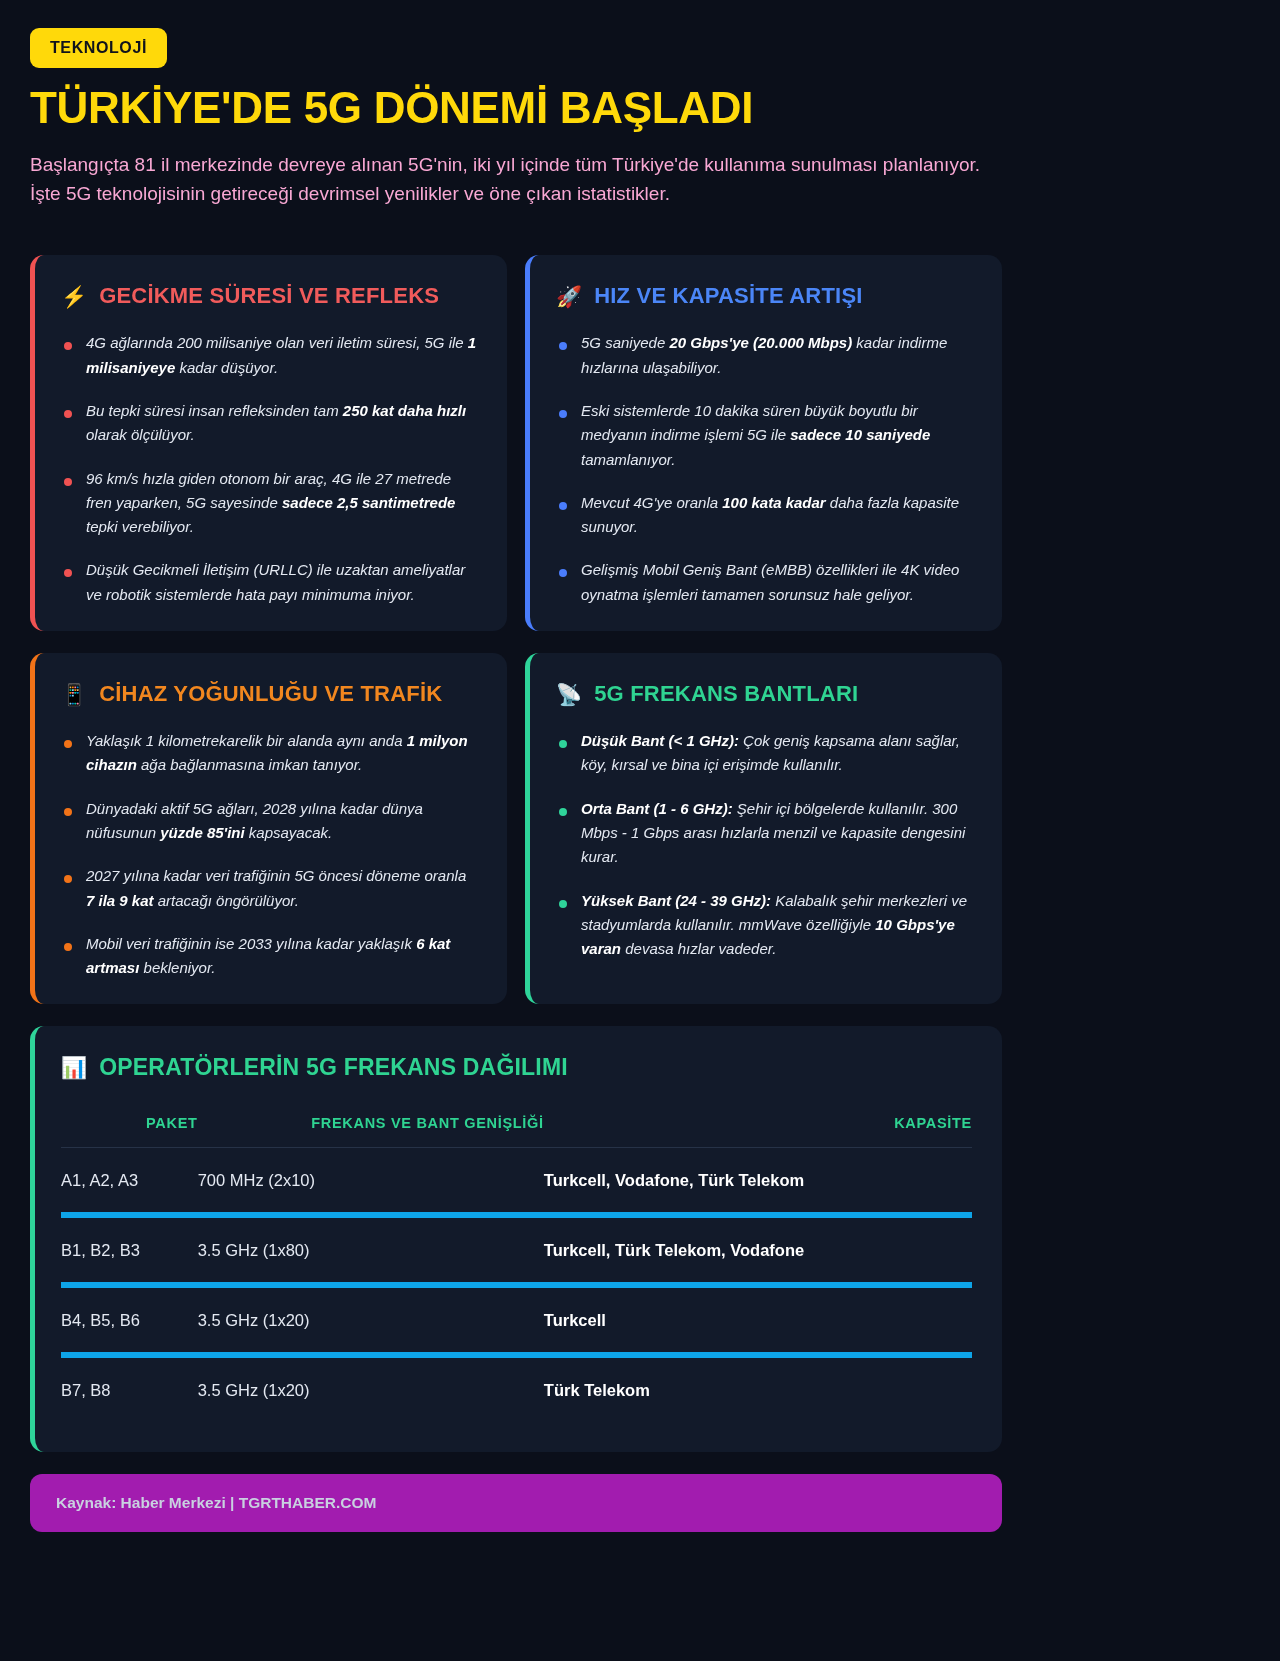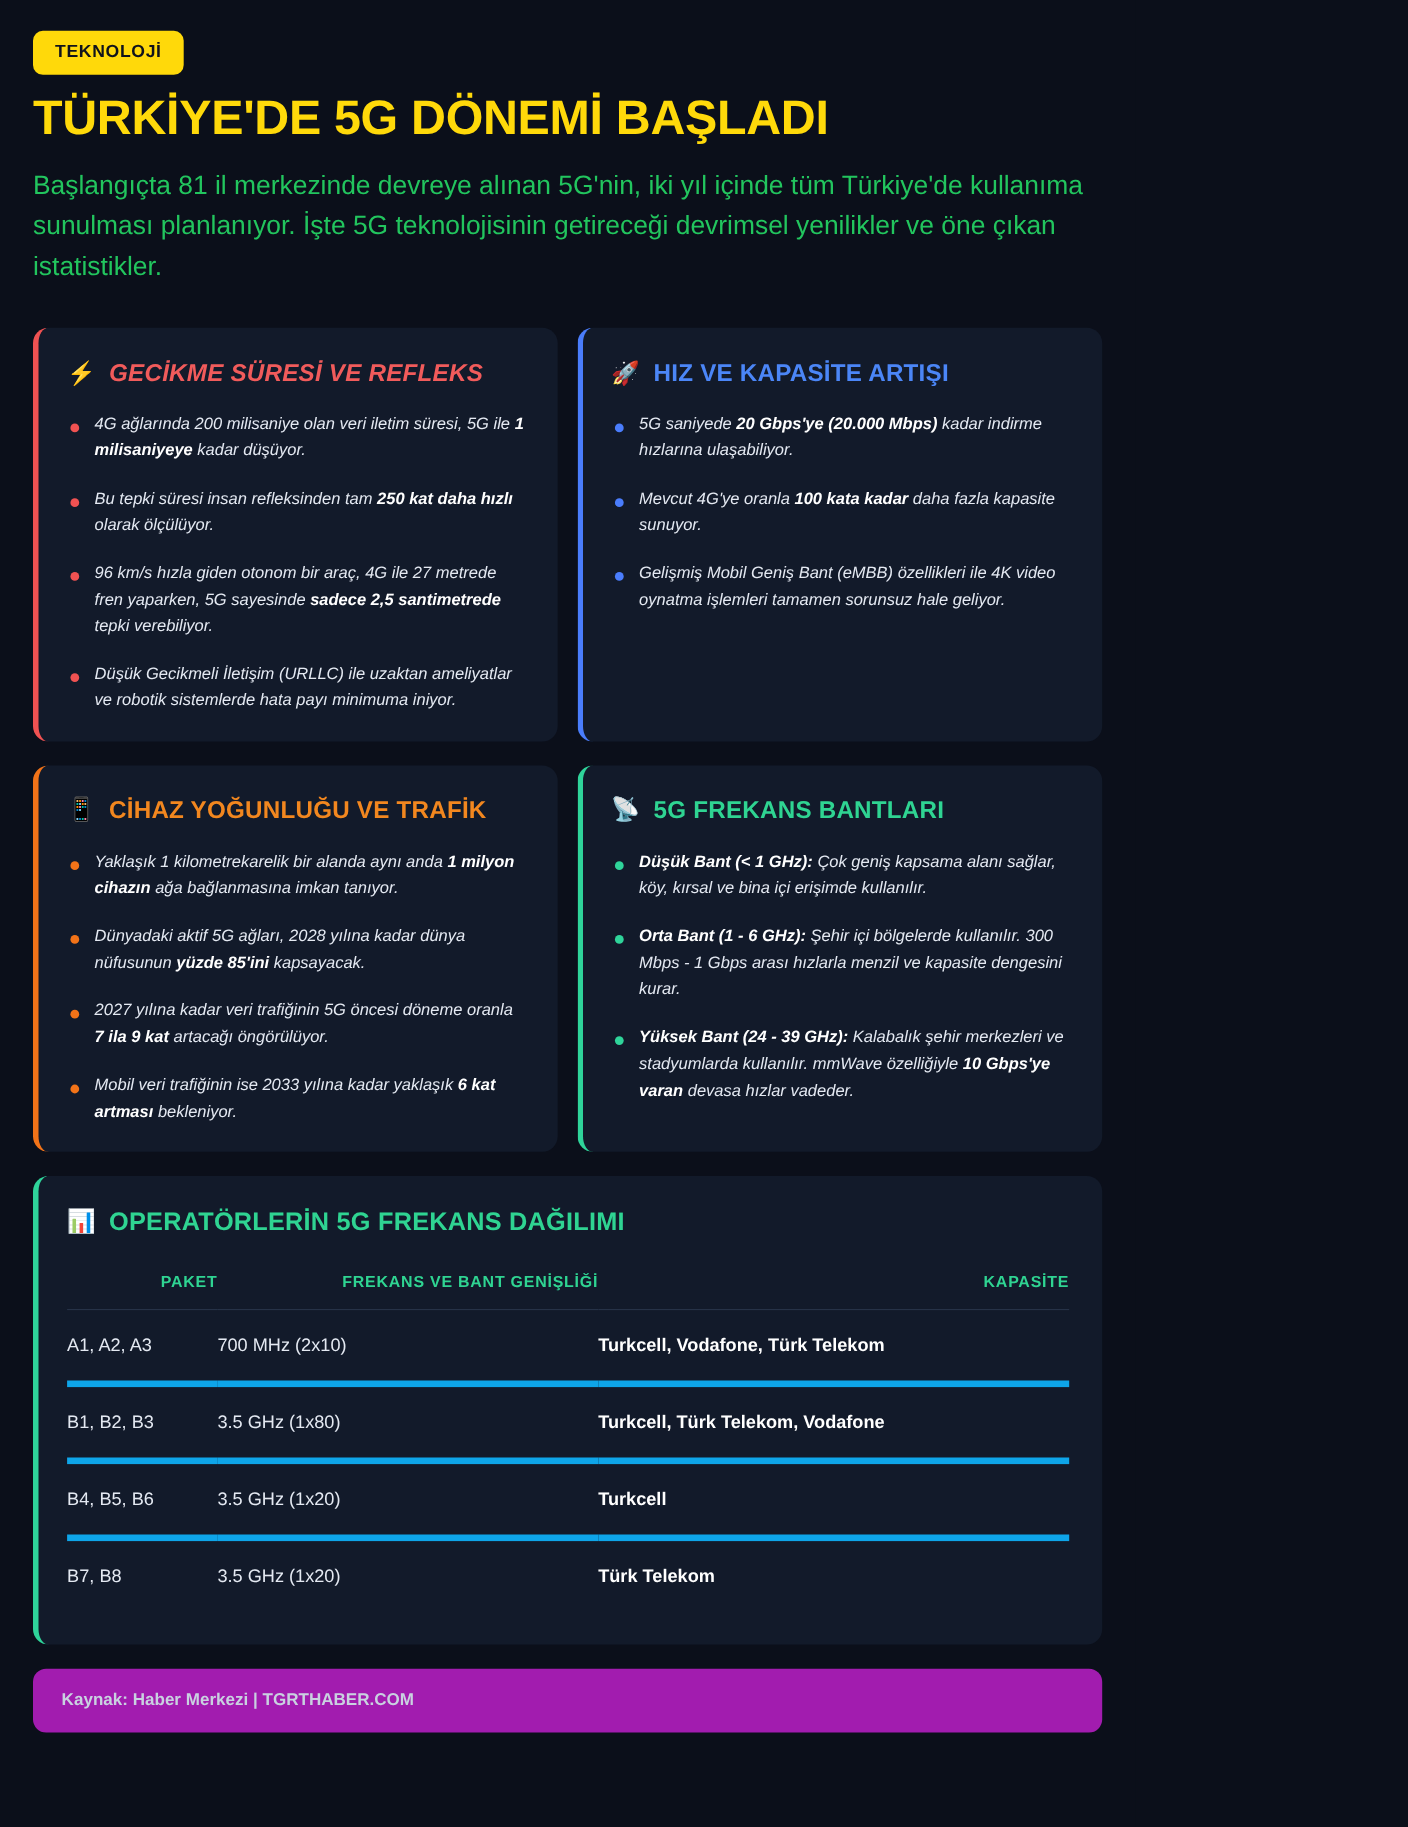--- a/index.html
+++ b/index.html
@@ -35,25 +35,25 @@
   .main-title {
     color: #ffd90a;
     font-size: 44px;
     font-weight: bold;
     letter-spacing: -0.3px;
     line-height: 1.08;
     margin-bottom: 18px;
   }
 
   .subtitle {
-    color: #22c55e;
-    font-size: 24px;
+    color: #f9a8d4;
+    font-size: 19px;
     line-height: 1.55;
     max-width: 1160px;
-    margin-bottom: 37px;
+    margin-bottom: 47px;
   }
 
   
   .grid {
     display: grid;
     grid-template-columns: 1fr 1fr;
     gap: 22px 18px;
     margin-bottom: 22px;
   }
 
@@ -77,21 +77,21 @@
     margin-bottom: 22px;
   }
 
   .card-emoji { font-size: 21px; line-height: 1; }
 
   .card-title {
     font-size: 22px;
     font-weight: bold;
     letter-spacing: 0.2px;
   }
-  .card.red    .card-title { color: #f15b5b; font-style: italic; }
+  .card.red    .card-title { color: #f15b5b; }
   .card.blue   .card-title { color: #4b86f7; }
   .card.orange .card-title { color: #f2871f; }
   .card.green  .card-title { color: #2fd492; }
 
   .bullets { list-style: none; }
 
   .bullets li {
     position: relative;
     padding-left: 25px;
     color: #e4e9f2;
@@ -205,20 +205,21 @@
       </ul>
     </div>
 
     <div class="card blue">
       <div class="card-head">
         <span class="card-emoji ic">🚀</span>
         <span class="card-title">HIZ VE KAPASİTE ARTIŞI</span>
       </div>
       <ul class="bullets">
         <li>5G saniyede <b>20 Gbps'ye (20.000 Mbps)</b> kadar indirme hızlarına ulaşabiliyor.</li>
+        <li>Eski sistemlerde 10 dakika süren büyük boyutlu bir medyanın indirme işlemi 5G ile <b>sadece 10 saniyede</b> tamamlanıyor.</li>
         <li>Mevcut 4G'ye oranla <b>100 kata kadar</b> daha fazla kapasite sunuyor.</li>
         <li>Gelişmiş Mobil Geniş Bant (eMBB) özellikleri ile 4K video oynatma işlemleri tamamen sorunsuz hale geliyor.</li>
       </ul>
     </div>
 
     <div class="card orange">
       <div class="card-head">
         <span class="card-emoji ic">📱</span>
         <span class="card-title">CİHAZ YOĞUNLUĞU VE TRAFİK</span>
       </div>

